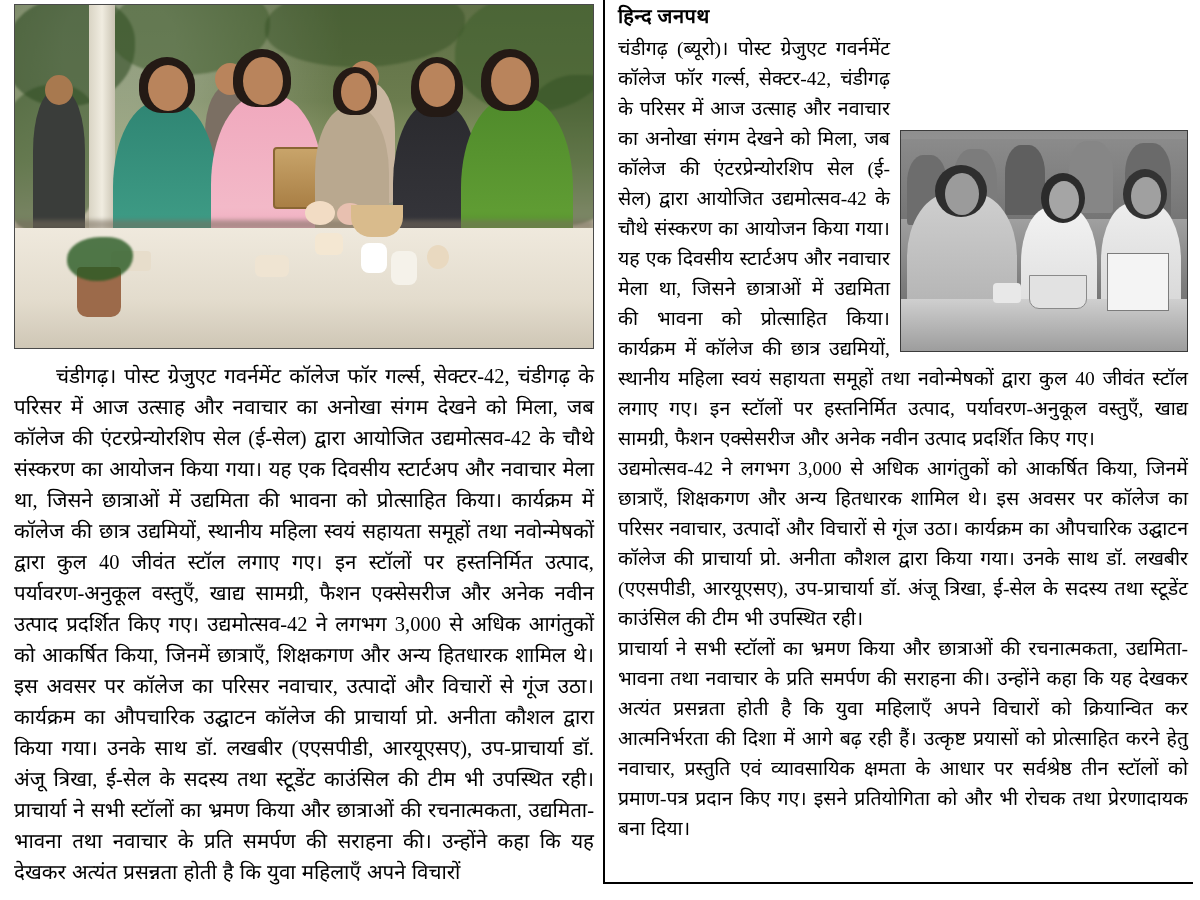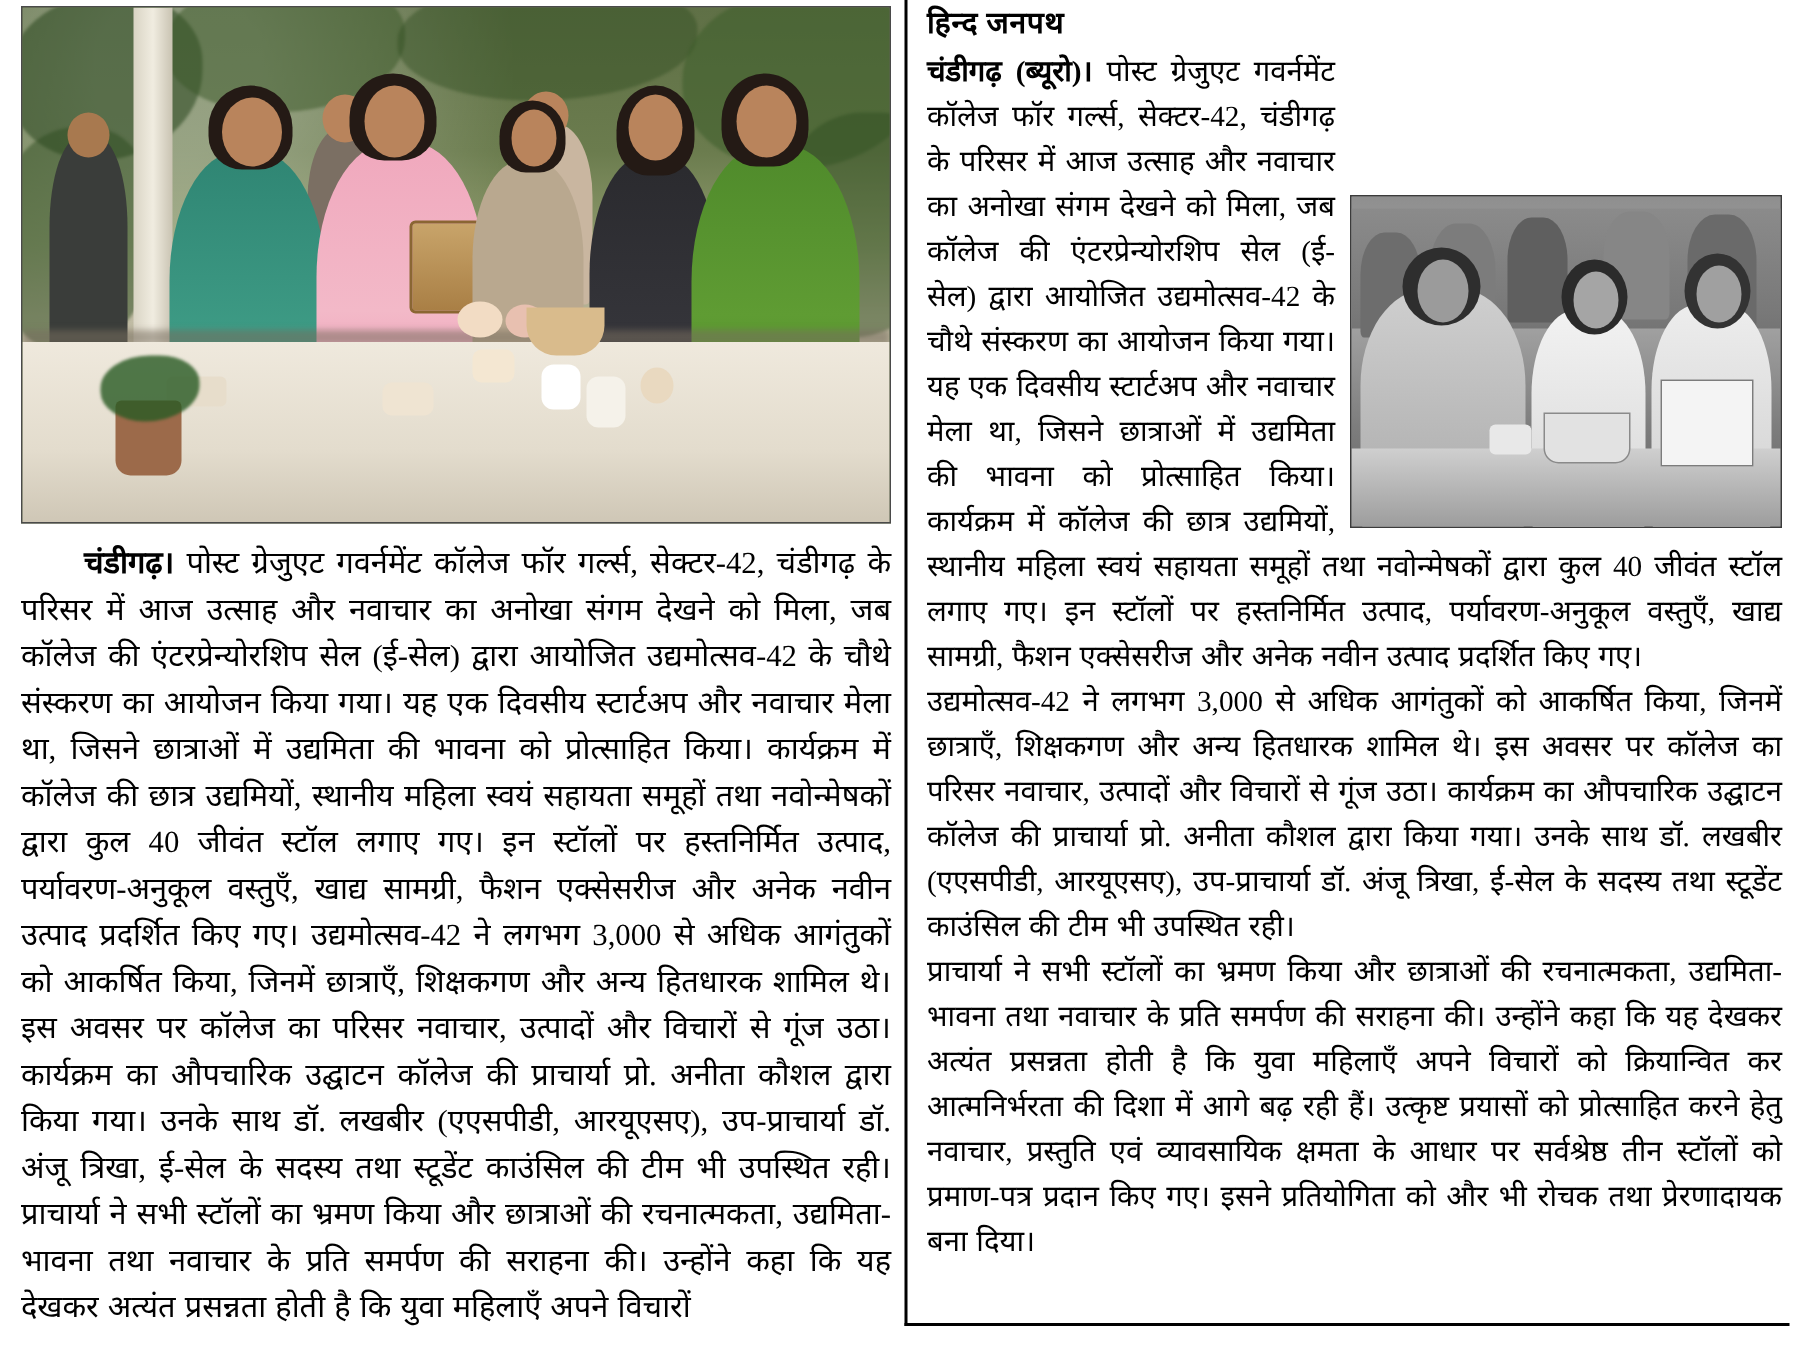--- a/index.html
+++ b/index.html
@@ -149,21 +149,21 @@
     hyphens: none;
     word-spacing: 1px;
   }
   .left-body {
     margin-top: 12px;
     font-size: 20.5px;
     line-height: 31px;
   }
   .left-body .lead,
   .right-body .lead {
-    font-weight: bold;
+    font-weight: normal;
   }
   .left-body .indent-first {
     display: inline-block;
     width: 42px;
   }
   .right-body {
     font-size: 19.5px;
     line-height: 30px;
   }
   .para + .para { margin-top: 0px; }

